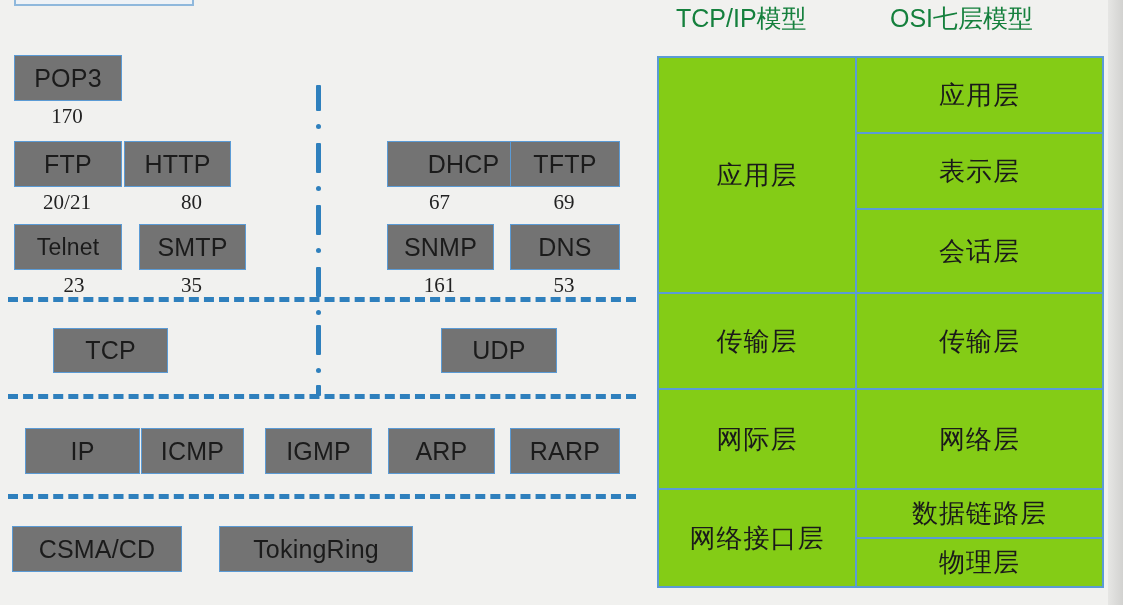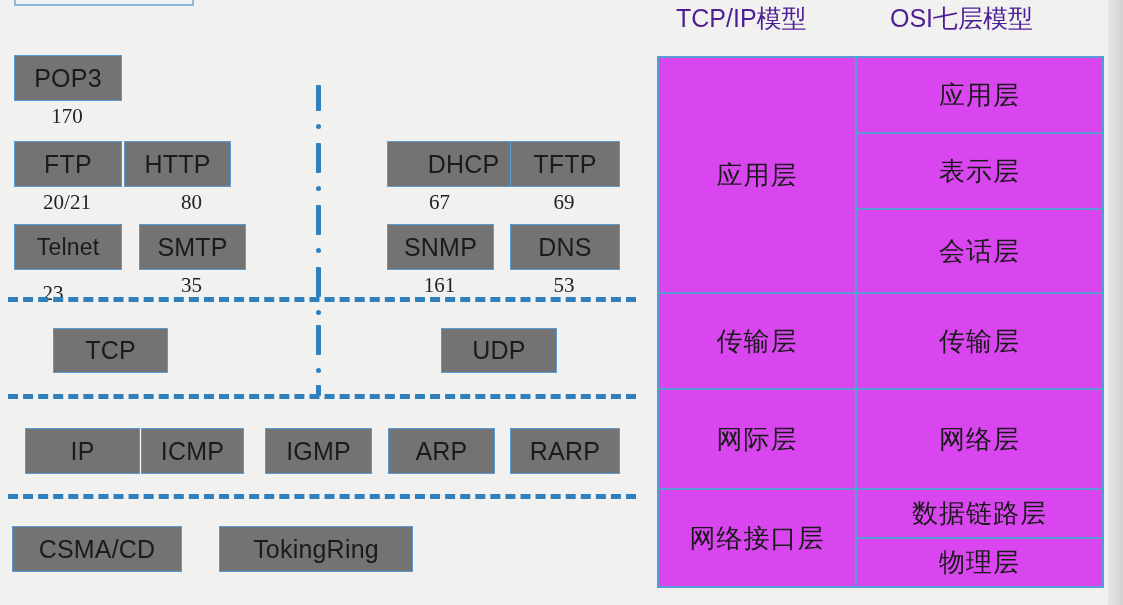--- a/index.html
+++ b/index.html
@@ -18,45 +18,45 @@
   .pbox{position:absolute;border:1.5px solid #5b9bd5;background:#737373;
     display:flex;align-items:center;justify-content:center;
     color:#1b1b1b;font-size:25px;line-height:1;letter-spacing:.2px;}
   .port{position:absolute;text-align:center;color:#222;
     font-size:21px;font-family:"Liberation Serif","DejaVu Serif",serif;}
   
   .hsep{position:absolute;height:0;border-top:5px dashed #2f80bd;}
   .vseg{position:absolute;left:316px;width:5px;background:#2f80bd;border-radius:1px;}
   .vdot{position:absolute;left:316px;width:5px;height:5px;background:#2f80bd;border-radius:50%;}
   
-  .hdr{position:absolute;color:#4c1d95;font-size:25px;white-space:nowrap;}
+  .hdr{position:absolute;color:#15803d;font-size:25px;white-space:nowrap;}
   .tbl{position:absolute;left:657px;top:56px;width:447px;height:532px;
     border:2px solid #5b9bd5;background:#f3f3f1;box-sizing:border-box;}
   .tcell{position:absolute;box-sizing:border-box;
     display:flex;align-items:center;justify-content:center;
-    color:#1a1a1a;font-size:26px;letter-spacing:1px;background:#d946ef;}
+    color:#1a1a1a;font-size:26px;letter-spacing:1px;background:#84cc16;}
   .bdr-r{border-right:2px solid #5b9bd5;}
   .bdr-b{border-bottom:2px solid #5b9bd5;}
 </style>
 </head>
 <body>
 
 <div class="top-cut"></div>
 
 <div class="pbox" style="left:14px;top:55px;width:106px;height:44px;">POP3</div>
 <div class="port" style="left:14px;top:104px;width:106px;">170</div>
 
 <div class="pbox" style="left:14px;top:141px;width:106px;height:44px;">FTP</div>
 <div class="port" style="left:14px;top:190px;width:106px;">20/21</div>
 
 <div class="pbox" style="left:124px;top:141px;width:105px;height:44px;">HTTP</div>
 <div class="port" style="left:139px;top:190px;width:105px;">80</div>
 
 <div class="pbox" style="left:14px;top:224px;width:106px;height:44px;font-size:23px;">Telnet</div>
-<div class="port" style="left:0;top:273px;width:106px;margin-top:8px;">23</div>
+<div class="port" style="left:21px;top:273px;width:106px;">23</div>
 
 <div class="pbox" style="left:139px;top:224px;width:105px;height:44px;">SMTP</div>
 <div class="port" style="left:139px;top:273px;width:105px;">35</div>
 
 <div class="pbox" style="left:387px;top:141px;width:105px;height:44px;padding-left:23px;">DHCP</div>
 <div class="port" style="left:387px;top:190px;width:105px;">67</div>
 
 <div class="pbox" style="left:510px;top:141px;width:108px;height:44px;">TFTP</div>
 <div class="port" style="left:510px;top:190px;width:108px;">69</div>
 

